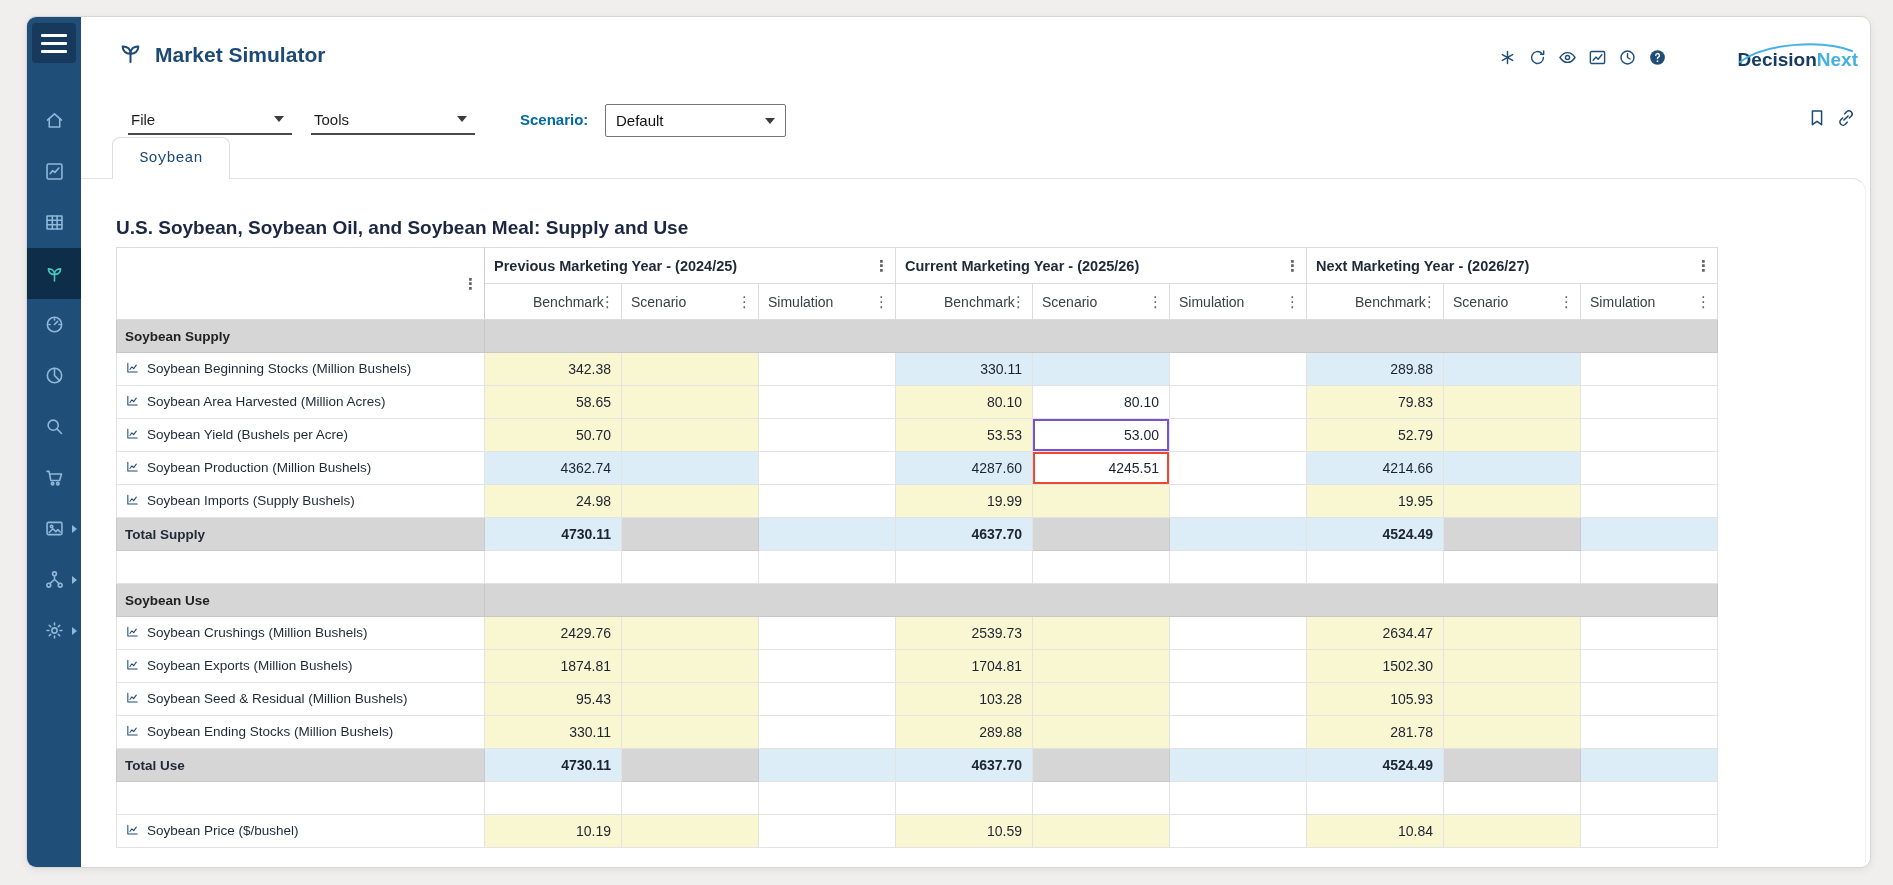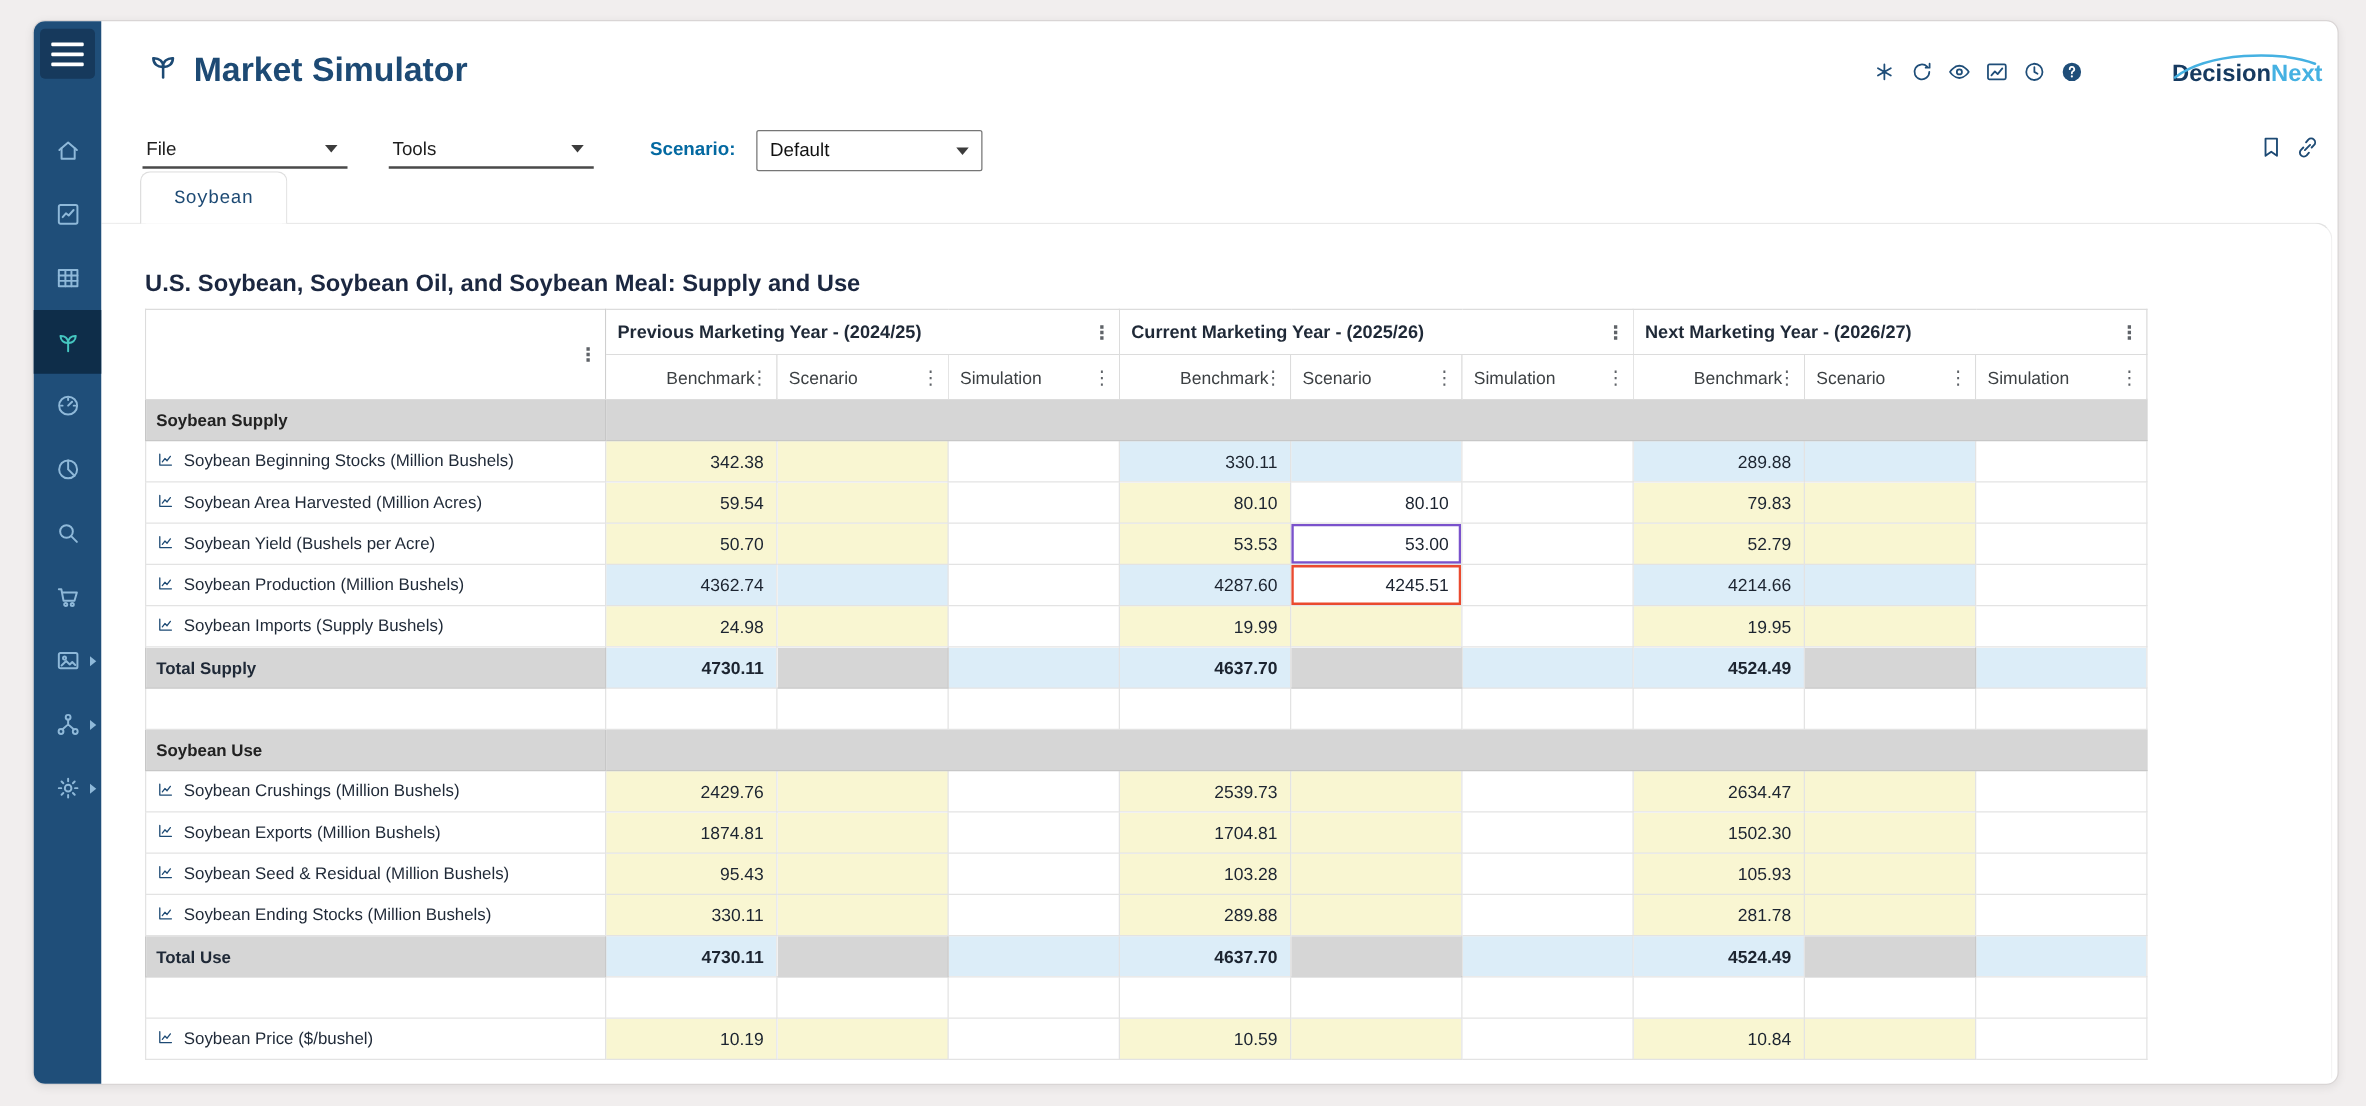--- a/index.html
+++ b/index.html
@@ -22,35 +22,35 @@
     color:#8fb9d9; position:relative; cursor:pointer; }
   .sb-item svg { width:21px; height:21px; }
   .sb-item.active { background:#0e2d49; color:#45c6c0; }
   .sb-caret { position:absolute; right:4px; top:50%; margin-top:-4px;
     width:0; height:0; border-top:4px solid transparent; border-bottom:4px solid transparent;
     border-left:5px solid #8fb9d9; }
 
   
   .app-header { position:absolute; left:54px; right:0; top:0; height:80px; }
   .title { position:absolute; left:36px; top:22px; display:flex; align-items:center; gap:11px;
-    color:#1d4a74; font-size:27px; font-weight:600; }
+    color:#1d4a74; font-size:21px; font-weight:600; }
   .title svg { width:27px; height:27px; }
   .header-icons { position:absolute; right:203px; top:31px; display:flex; gap:11px; color:#1f4e79; }
   .hicon { cursor:pointer; }
   .hicon svg { width:19px; height:19px; }
   .logo { position:absolute; right:12px; top:32px; font-size:19px; font-weight:700; white-space:nowrap; }
   .logo .d1 { color:#163a60; } .logo .d2 { color:#45b1e2; }
   .logo svg { position:absolute; left:-6px; top:-9px; width:126px; height:28px; }
 
   
   .menubar { position:absolute; left:54px; right:0; top:80px; height:46px; }
   .dd { position:absolute; top:8px; width:164px; height:30px; border-bottom:2px solid #4a4a4a;
     display:flex; align-items:center; justify-content:space-between; padding:0 8px 0 3px;
     font-size:15px; color:#1d1d1d; cursor:pointer; }
-  .dd-file { left:33px; } .dd-tools { left:230px; }
+  .dd-file { left:47px; } .dd-tools { left:230px; }
   .tri-down { width:0; height:0; border-left:5px solid transparent; border-right:5px solid transparent;
     border-top:6px solid #3c3c3c; }
   .scenario-label { position:absolute; left:439px; top:8px; height:30px; line-height:30px;
     font-size:15px; font-weight:700; color:#0369a1; }
   .scenario-select { position:absolute; left:524px; top:7px; width:181px; height:33px;
     border:1px solid #767676; border-radius:2px; background:#fff; display:flex;
     align-items:center; justify-content:space-between; padding:0 10px; font-size:15px;
     color:#111; cursor:pointer; }
   .menu-icons { position:absolute; right:14px; top:11px; display:flex; gap:9px; color:#1d4a74; }
   .menu-icons span { cursor:pointer; }
@@ -315,21 +315,21 @@
               <td class="val bg-w"></td>
               <td class="val bg-b gsep">289.88</td>
               <td class="val bg-b"></td>
               <td class="val bg-w"></td>
             </tr>
             <tr class="data">
               <td class="lbl"><span class="rl-icon"><svg viewBox="0 0 24 24" fill="none" stroke="currentColor" stroke-width="1.8" stroke-linecap="round" stroke-linejoin="round">
                     <path d="M4 4v15h16"></path>
                     <path d="M7.5 14.5l3.5-4.5 3 3 4.5-6"></path>
                   </svg></span><span>Soybean Area Harvested (Million Acres)</span></td>
-              <td class="val bg-y gsep">59.54</td>
+              <td class="val bg-y gsep">58.65</td>
               <td class="val bg-y"></td>
               <td class="val bg-w"></td>
               <td class="val bg-y gsep">80.10</td>
               <td class="val bg-w">80.10</td>
               <td class="val bg-w"></td>
               <td class="val bg-y gsep">79.83</td>
               <td class="val bg-y"></td>
               <td class="val bg-w"></td>
             </tr>
             <tr class="data">

